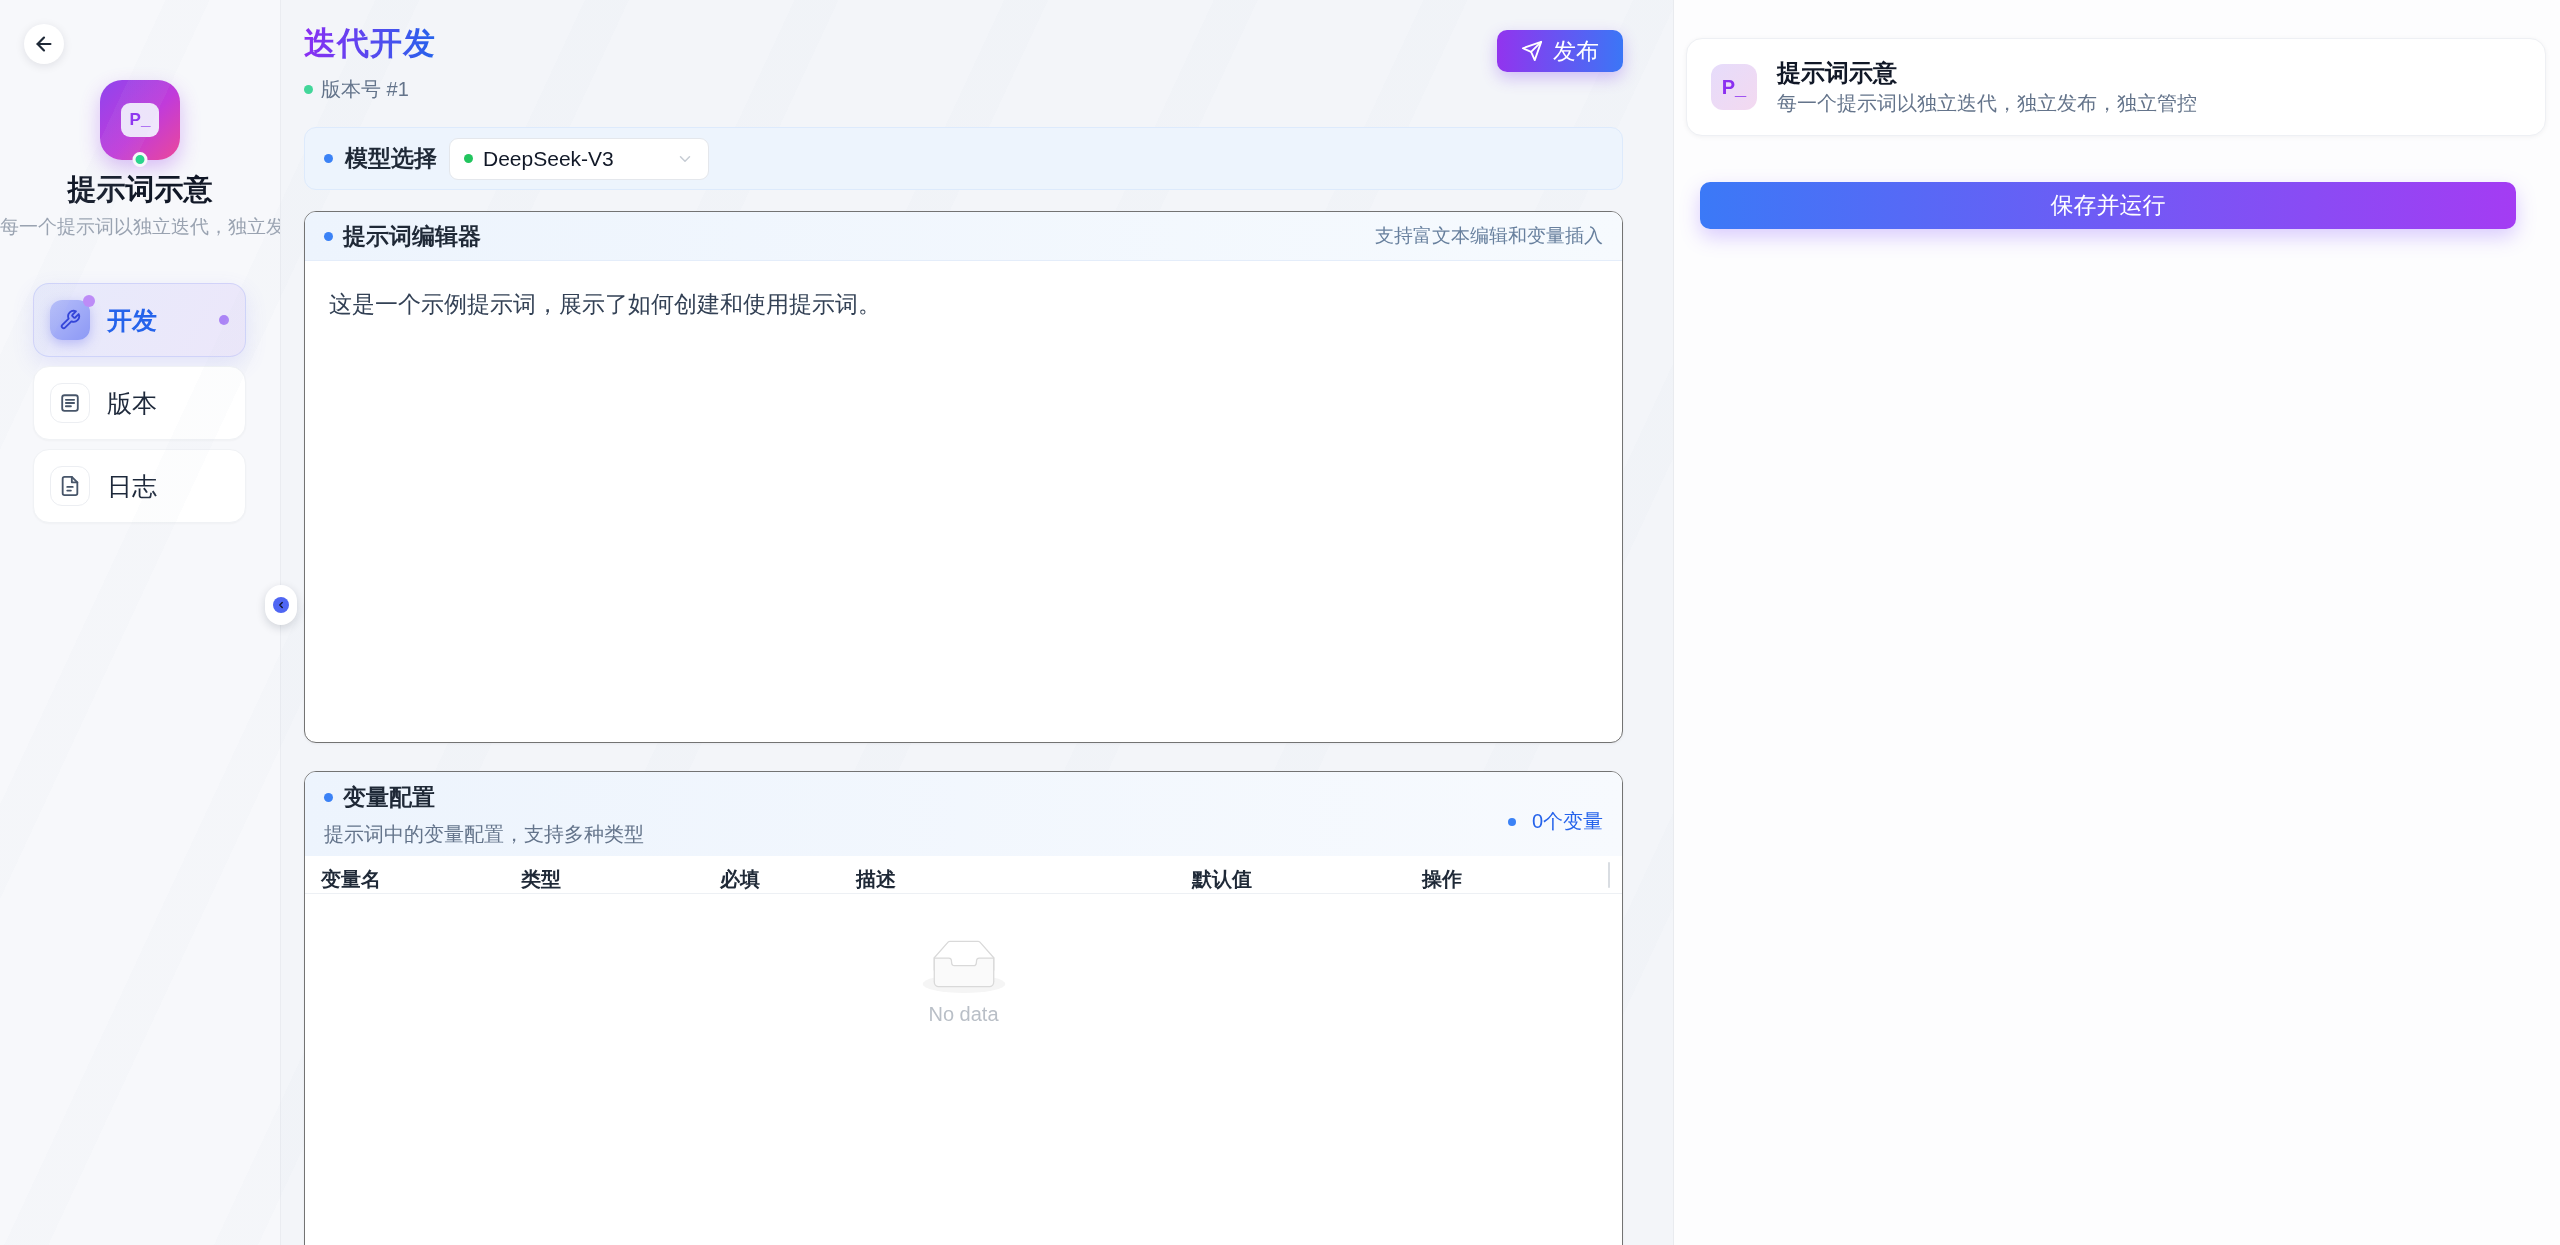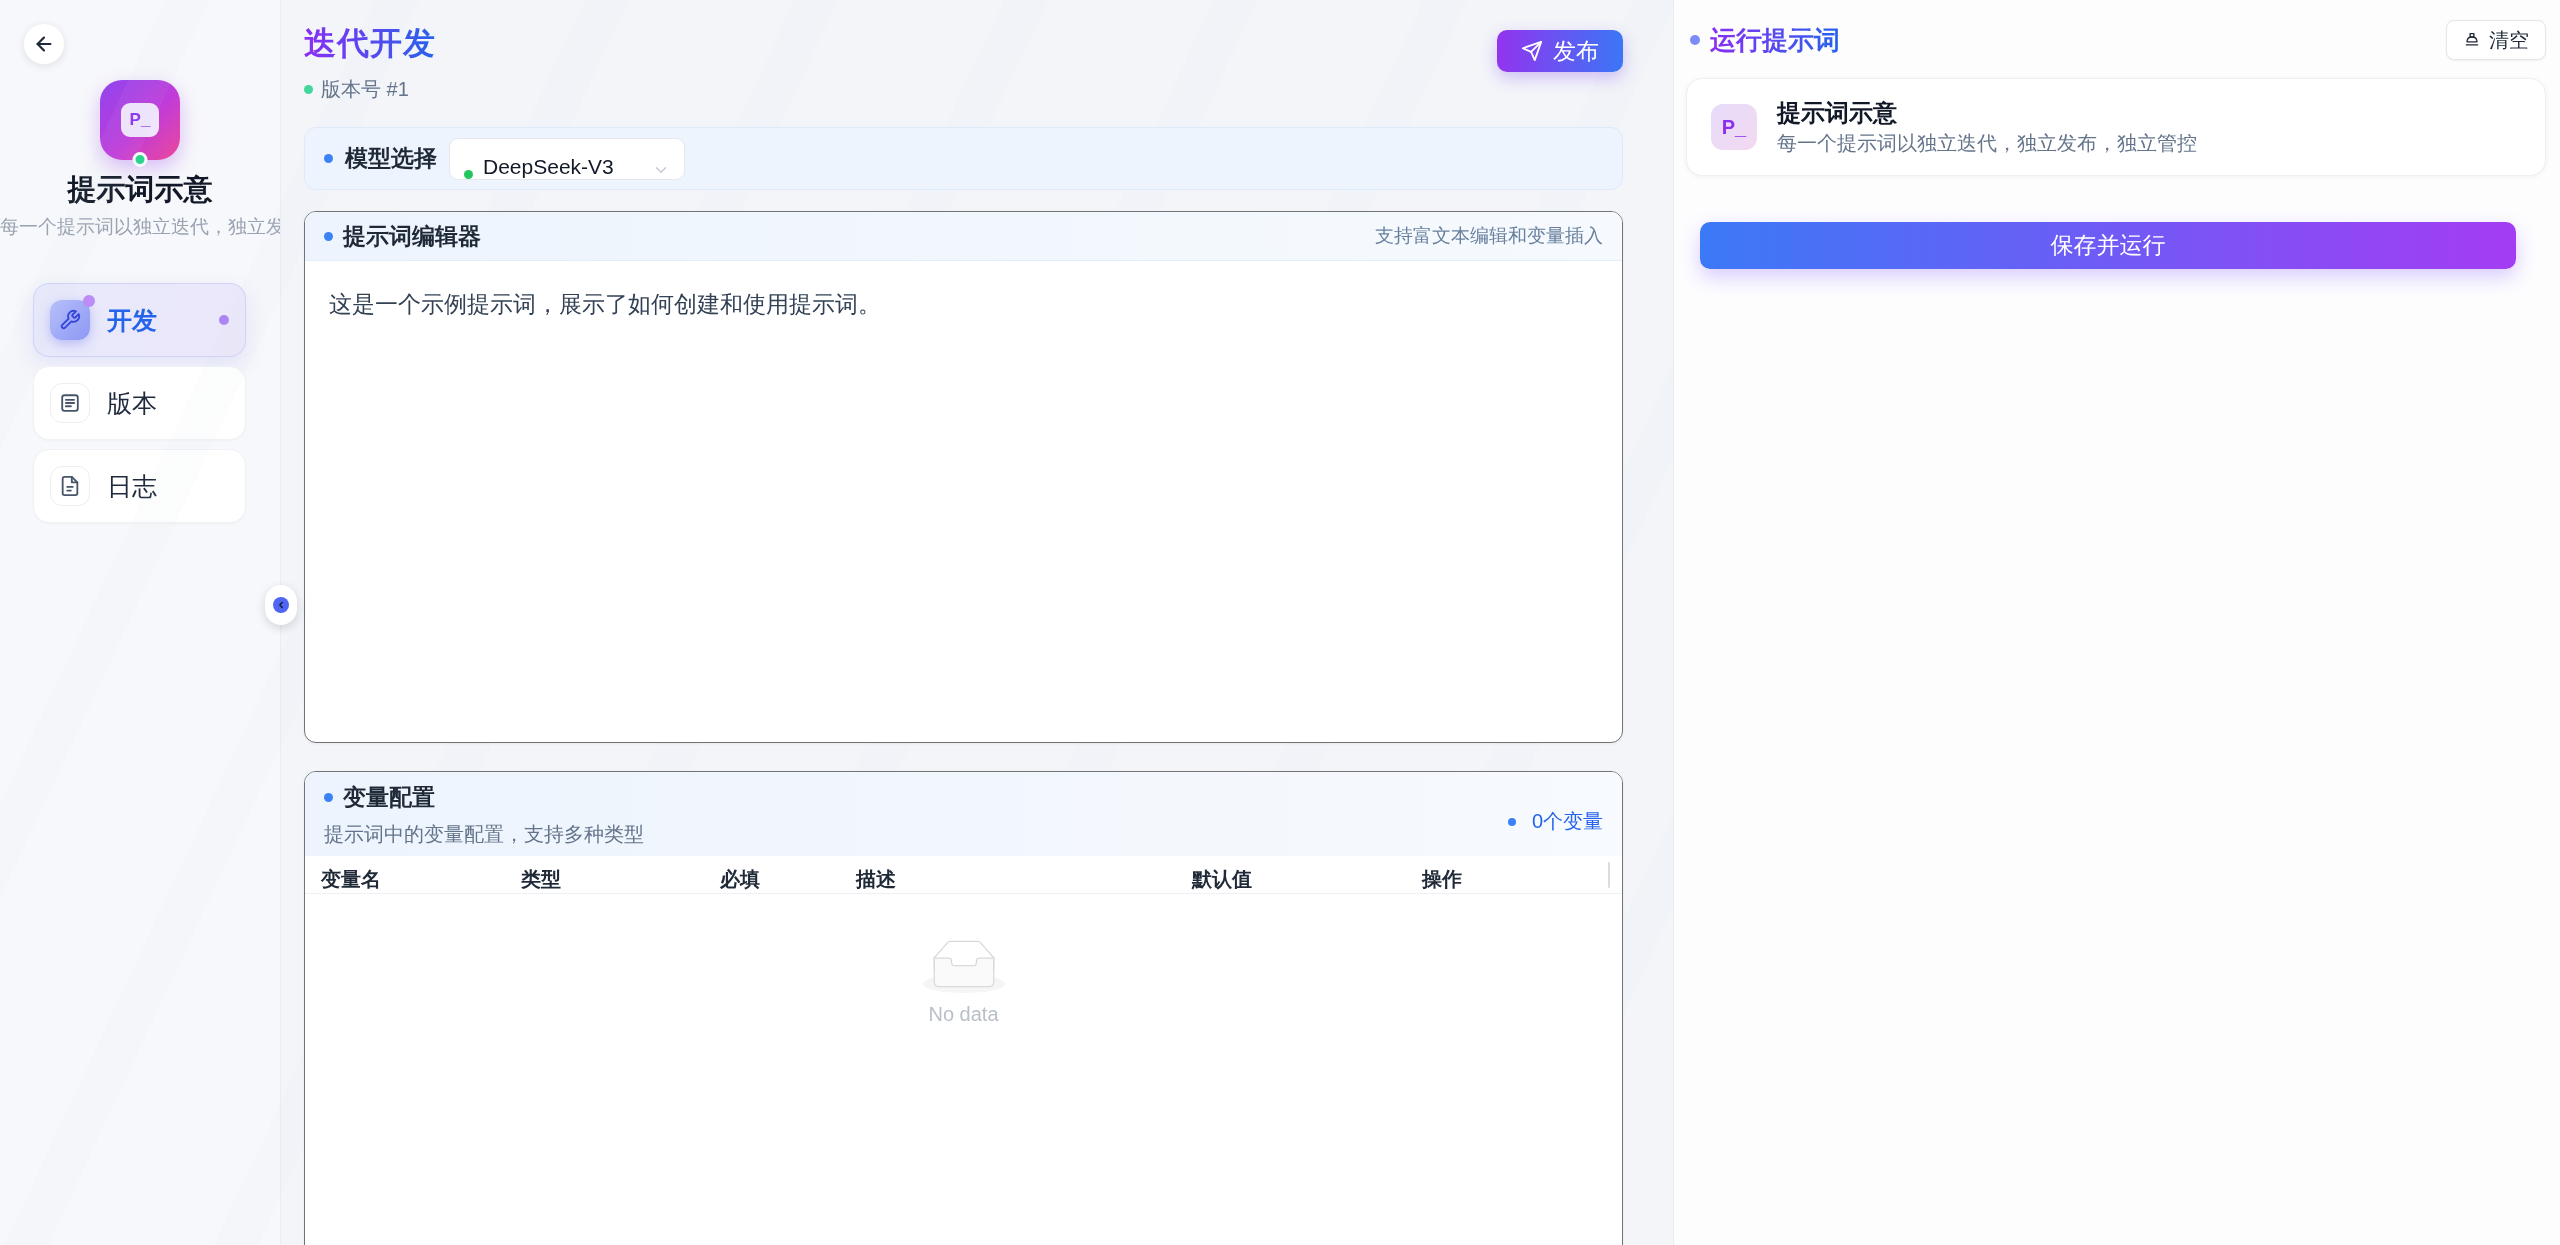--- a/index.html
+++ b/index.html
@@ -51,22 +51,22 @@
     background:linear-gradient(90deg,#8a2ef3,#2563eb); -webkit-background-clip:text; background-clip:text; color:transparent; }
   .version-row { margin-top:10px; display:flex; align-items:center; gap:8px; font-size:20px; color:#64748b; }
   .v-dot { width:9px; height:9px; border-radius:50%; background:#42d69a; }
   .publish-btn { margin-top:8px; height:42px; padding:0 24px; border-radius:10px; border:none;
     background:linear-gradient(90deg,#9234ee,#3b76f6); color:#fff; font-size:23px;
     display:flex; align-items:center; gap:10px; box-shadow:0 6px 16px rgba(124,58,237,.3); cursor:pointer; }
   .model-bar { margin-top:24px; height:63px; border-radius:12px; background:#edf4fd; border:1px solid #ddeafc;
     display:flex; align-items:center; padding:0 19px; gap:12px; }
   .bar-dot { width:9px; height:9px; border-radius:50%; background:#3b82f6; flex-shrink:0; }
   .model-label { font-size:23px; font-weight:bold; color:#1f2937; }
-  .model-select { width:236px; height:42px; background:#fff; border:1px solid #e4e7ec; border-radius:9px;
-    display:flex; align-items:flex-end; padding:0 14px; gap:10px; cursor:pointer; }
+  .model-select { width:260px; height:42px; background:#fff; border:1px solid #e4e7ec; border-radius:9px;
+    display:flex; align-items:center; padding:0 14px; gap:10px; cursor:pointer; }
   .m-dot { width:9px; height:9px; border-radius:50%; background:#22c55e; flex-shrink:0; }
   .model-value { font-size:21px; color:#111827; flex:1; }
   .chev { color:#c6ccd4; display:flex; }
   .card { background:#fff; border:1px solid #737373; border-radius:12px; box-shadow:0 1px 3px rgba(16,24,40,.05); overflow:hidden; }
   .editor-card { margin-top:21px; height:532px; display:flex; flex-direction:column; }
   .card-head { height:49px; flex-shrink:0; background:linear-gradient(90deg,#edf4fd,#f6fafe);
     border-bottom:1px solid #e4edfa; display:flex; align-items:center; padding:0 19px; gap:10px; }
   .head-title { font-size:23px; font-weight:bold; color:#1f2937; }
   .head-hint { margin-left:auto; font-size:19px; color:#68809e; }
   .editor-body { flex:1; padding:25px 24px; font-size:23px; color:#334155; line-height:1.6; outline:none; }
@@ -251,34 +251,20 @@
                 </g>
               </g>
             </svg>
         </span>
         <span class="empty-text">No data</span>
       </div>
     </section>
   </main>
 
   <aside class="right-panel">
-    <div class="run-head">
-      <span class="run-dot"></span>
-      <span class="run-title">运行提示词</span>
-      <button class="clear-btn">
-        <span>
-          <svg width="18" height="18" viewBox="0 0 24 24" fill="none" stroke="currentColor" stroke-width="1.8" stroke-linecap="round" stroke-linejoin="round">
-              <path d="M9.5 3.5h5v4.5h-5z"></path>
-              <path d="M5.5 13c.4-3 2.8-5 6.5-5s6.1 2 6.5 5v1.5h-13z"></path>
-              <path d="M4.5 18.5h15"></path>
-            </svg>
-        </span>
-        <span>清空</span>
-      </button>
-    </div>
 
     <div class="prompt-card">
       <span class="pc-avatar">P_</span>
       <div>
         <div class="pc-title">提示词示意</div>
         <div class="pc-sub">每一个提示词以独立迭代，独立发布，独立管控</div>
       </div>
     </div>
 
     <button class="save-btn">保存并运行</button>

